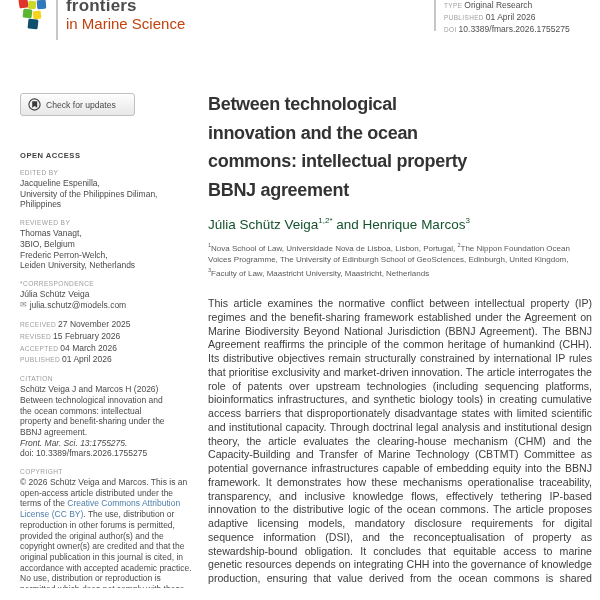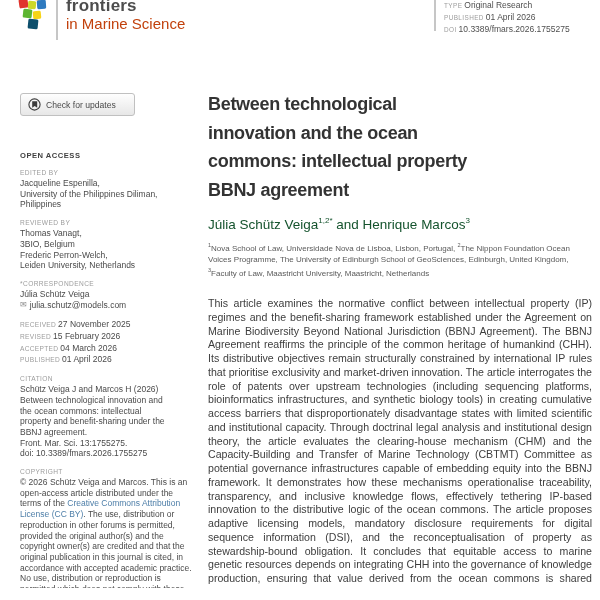--- a/index.html
+++ b/index.html
@@ -31,21 +31,21 @@
   }
   .crossmark-icon { width:13px; height:13px; flex:0 0 13px; }
   .open-access { margin-top:35px; font-size:7.6px; font-weight:bold; color:#3f3f3f; letter-spacing:0.5px; }
   .sb-block { margin-top:9px; }
   .sb-label { font-size:6.6px; color:#9c9c9c; letter-spacing:0.4px; margin-bottom:2px; }
   .sb-text { font-size:8.5px; color:#4a4a4a; line-height:10.7px; white-space:pre-line; }
   .date-row { font-size:8.5px; color:#4a4a4a; line-height:10.7px; white-space:nowrap; }
   .date-label { font-size:6.6px; color:#9c9c9c; letter-spacing:0.3px; margin-right:2px; }
   .mail-row { display:flex; align-items:center; gap:3px; }
   .mail-icon { font-size:8px; color:#8c8c8c; line-height:10px; }
-  .italic-line { }
+  .italic-line { font-style:italic; }
   .sb-link { color:#4d7ea8; cursor:pointer; }
 
   
   .main { position:absolute; left:208px; top:90px; width:384px; }
   .title-line { font-size:18px; font-weight:bold; color:#333333; line-height:28.6px; letter-spacing:-0.3px; }
   .authors { margin-top:12px; font-size:13.5px; color:#14532d; }
   .authors sup { font-size:8px; }
   .affiliations { margin-top:8px; font-size:8px; color:#5a5a5a; line-height:11px; }
   .affiliations sup { font-size:5.5px; }
   .abstract { margin-top:19px; font-size:10.6px; color:#3d3d3d; line-height:13.75px; text-align:justify; }

